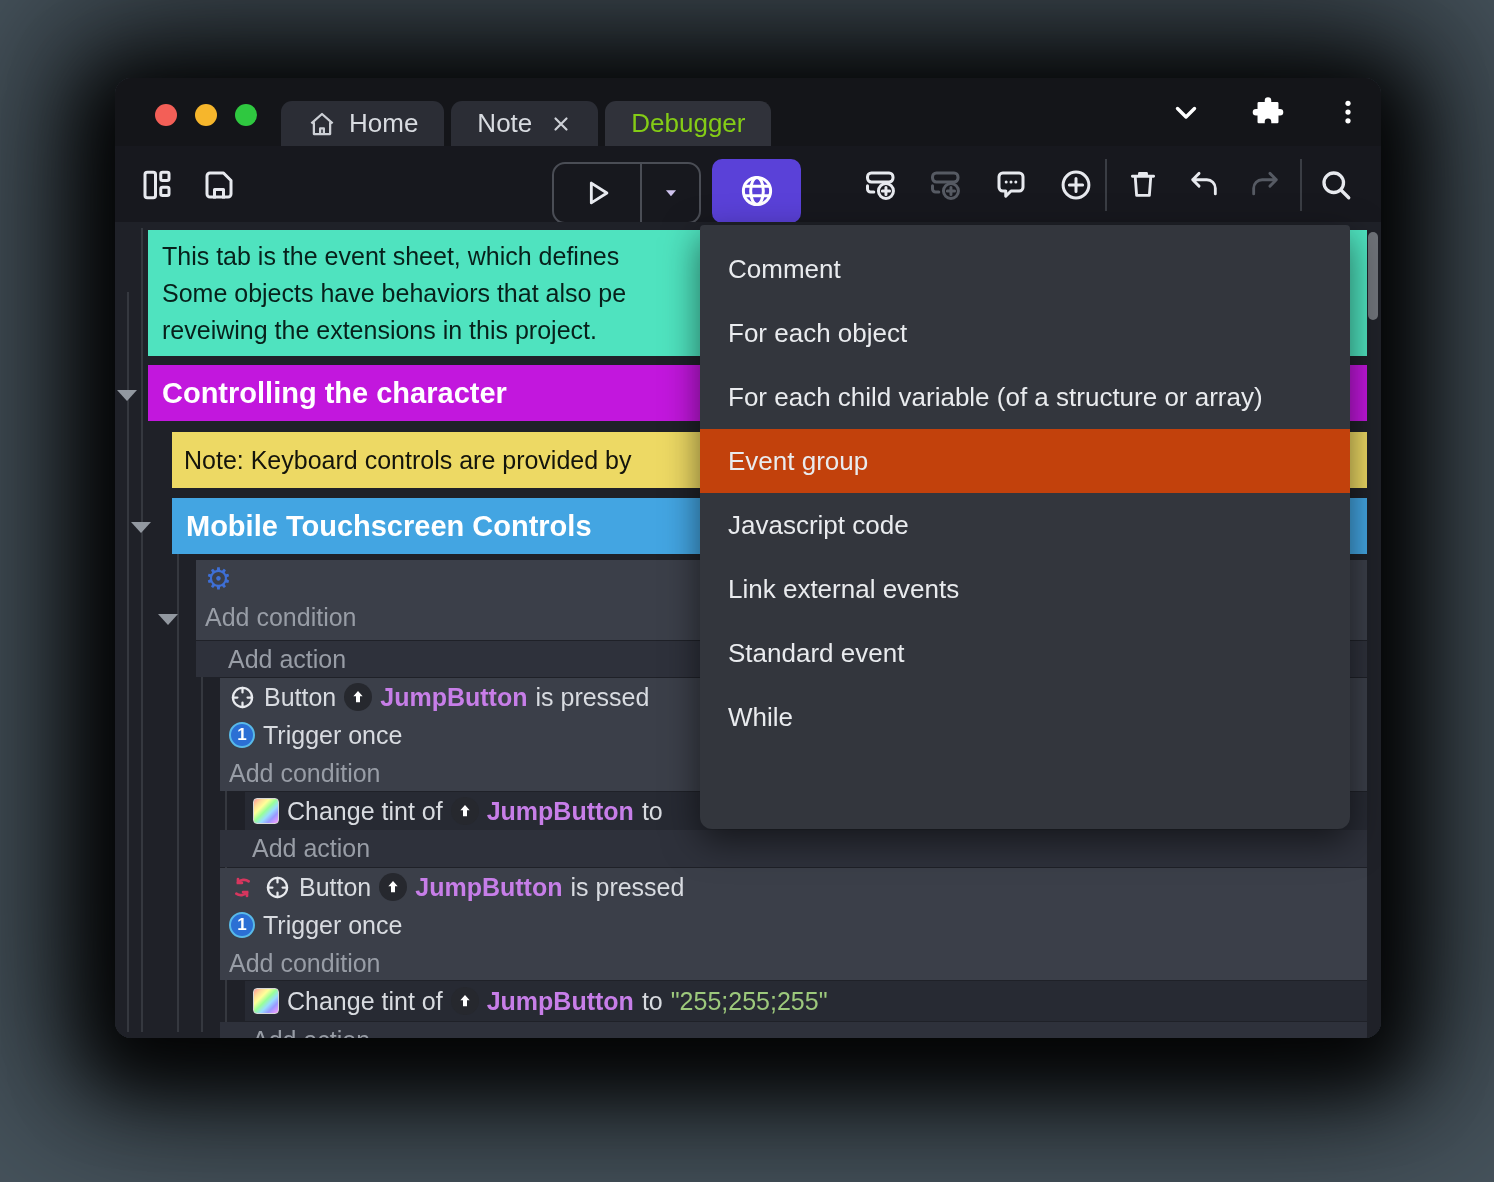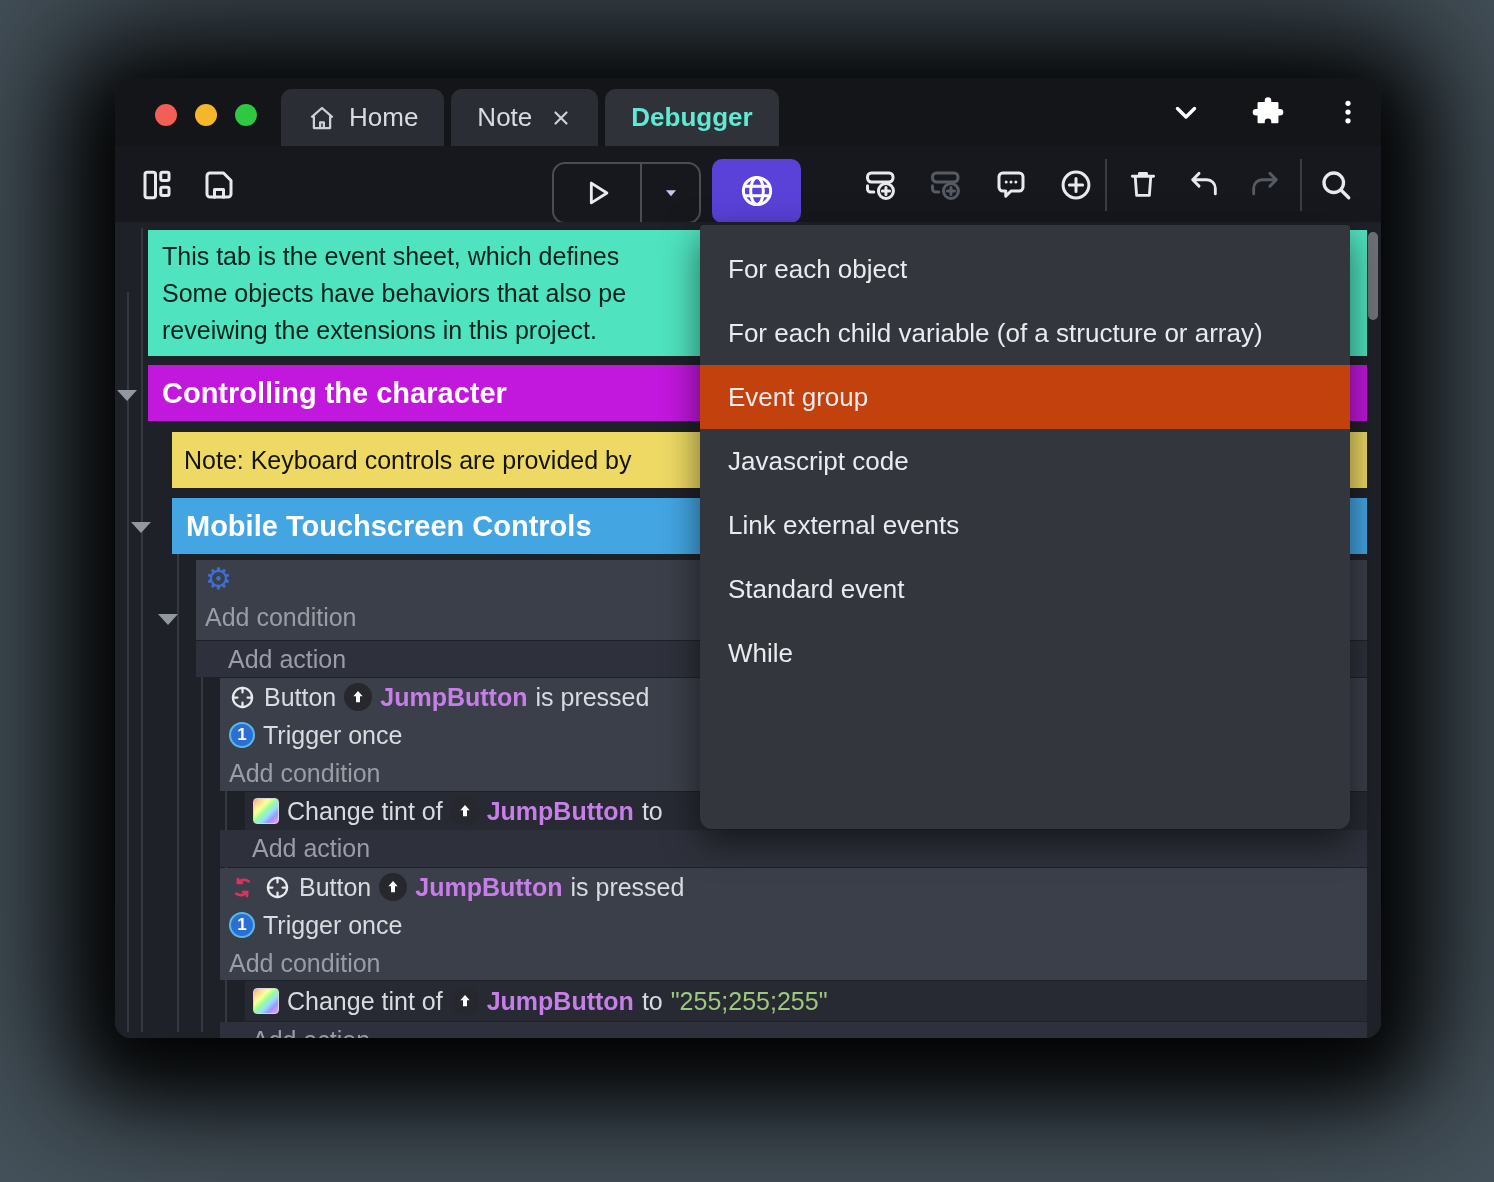--- a/index.html
+++ b/index.html
@@ -7,24 +7,24 @@
   .shadow-wrap{position:absolute;left:115px;top:78px;width:1266px;height:960px;border-radius:16px;
     box-shadow:0 20px 70px 30px rgba(0,0,0,0.85),0 0 160px 60px rgba(0,0,0,0.8);}
   .window{position:absolute;inset:0;border-radius:16px;overflow:hidden;background:#1f2128;}
   
   .titlebar{position:absolute;left:0;top:0;right:0;height:68px;background:#141519;}
   .traffic{position:absolute;top:26px;width:22px;height:22px;border-radius:50%;}
   .t-red{left:40px;background:#f35f57;}
   .t-yellow{left:80px;background:#f6b62c;}
   .t-green{left:120px;background:#2fc840;}
   .tabs{position:absolute;left:166px;top:0;right:260px;height:68px;display:flex;align-items:flex-end;gap:7px;}
-  .tab{height:57px;display:flex;align-items:center;gap:12px;padding:0 26px;border-radius:11px 11px 0 0;
+  .tab{height:45px;display:flex;align-items:center;gap:12px;padding:0 26px;border-radius:11px 11px 0 0;
     background:#2b2d35;color:#d8dbe0;font-size:26px;white-space:nowrap;}
   .tab.active{height:63px;background:#1d1f26;border:2px solid #8d929b;border-bottom:none;font-weight:bold;color:#fff;}
-  .tab.muted{background:#30323a;color:#5eead4;font-weight:bold;}
+  .tab.muted{background:#30323a;color:#84cc16;}
   .tab .close{display:flex;align-items:center;margin-left:6px;color:#cdd0d6;}
   .icon svg{display:block;}
   .tb-right{position:absolute;right:18px;top:0;height:68px;display:flex;align-items:center;gap:48px;color:#fff;}
   
   .toolbar{position:absolute;left:0;top:68px;right:0;height:76px;background:#17181e;}
   .tool{color:#e7e9ee;}
   .tool.dim{color:#565a63;}
   .lgroup{position:absolute;left:24px;top:21px;display:flex;gap:26px;}
   .playgroup{position:absolute;left:437px;top:16px;width:145px;height:58px;border:2px solid #4a4d55;border-radius:13px;
     display:flex;align-items:center;}
@@ -345,20 +345,21 @@
         </div>
 
     <div class="blk addact-row" style="left:105px;top:800px;width:1147px;height:36px;">
       <span class="addlink">Add action</span>
     </div>
 
     <div class="scroll-thumb"></div>
   </div>
 
   <div class="menu" id="ctx-menu">
+        <div class="menu-item">Comment</div>
         <div class="menu-item">For each object</div>
         <div class="menu-item">For each child variable (of a structure or array)</div>
         <div class="menu-item hl">Event group</div>
         <div class="menu-item">Javascript code</div>
         <div class="menu-item">Link external events</div>
         <div class="menu-item">Standard event</div>
         <div class="menu-item">While</div>
       </div>
 
 </div>

